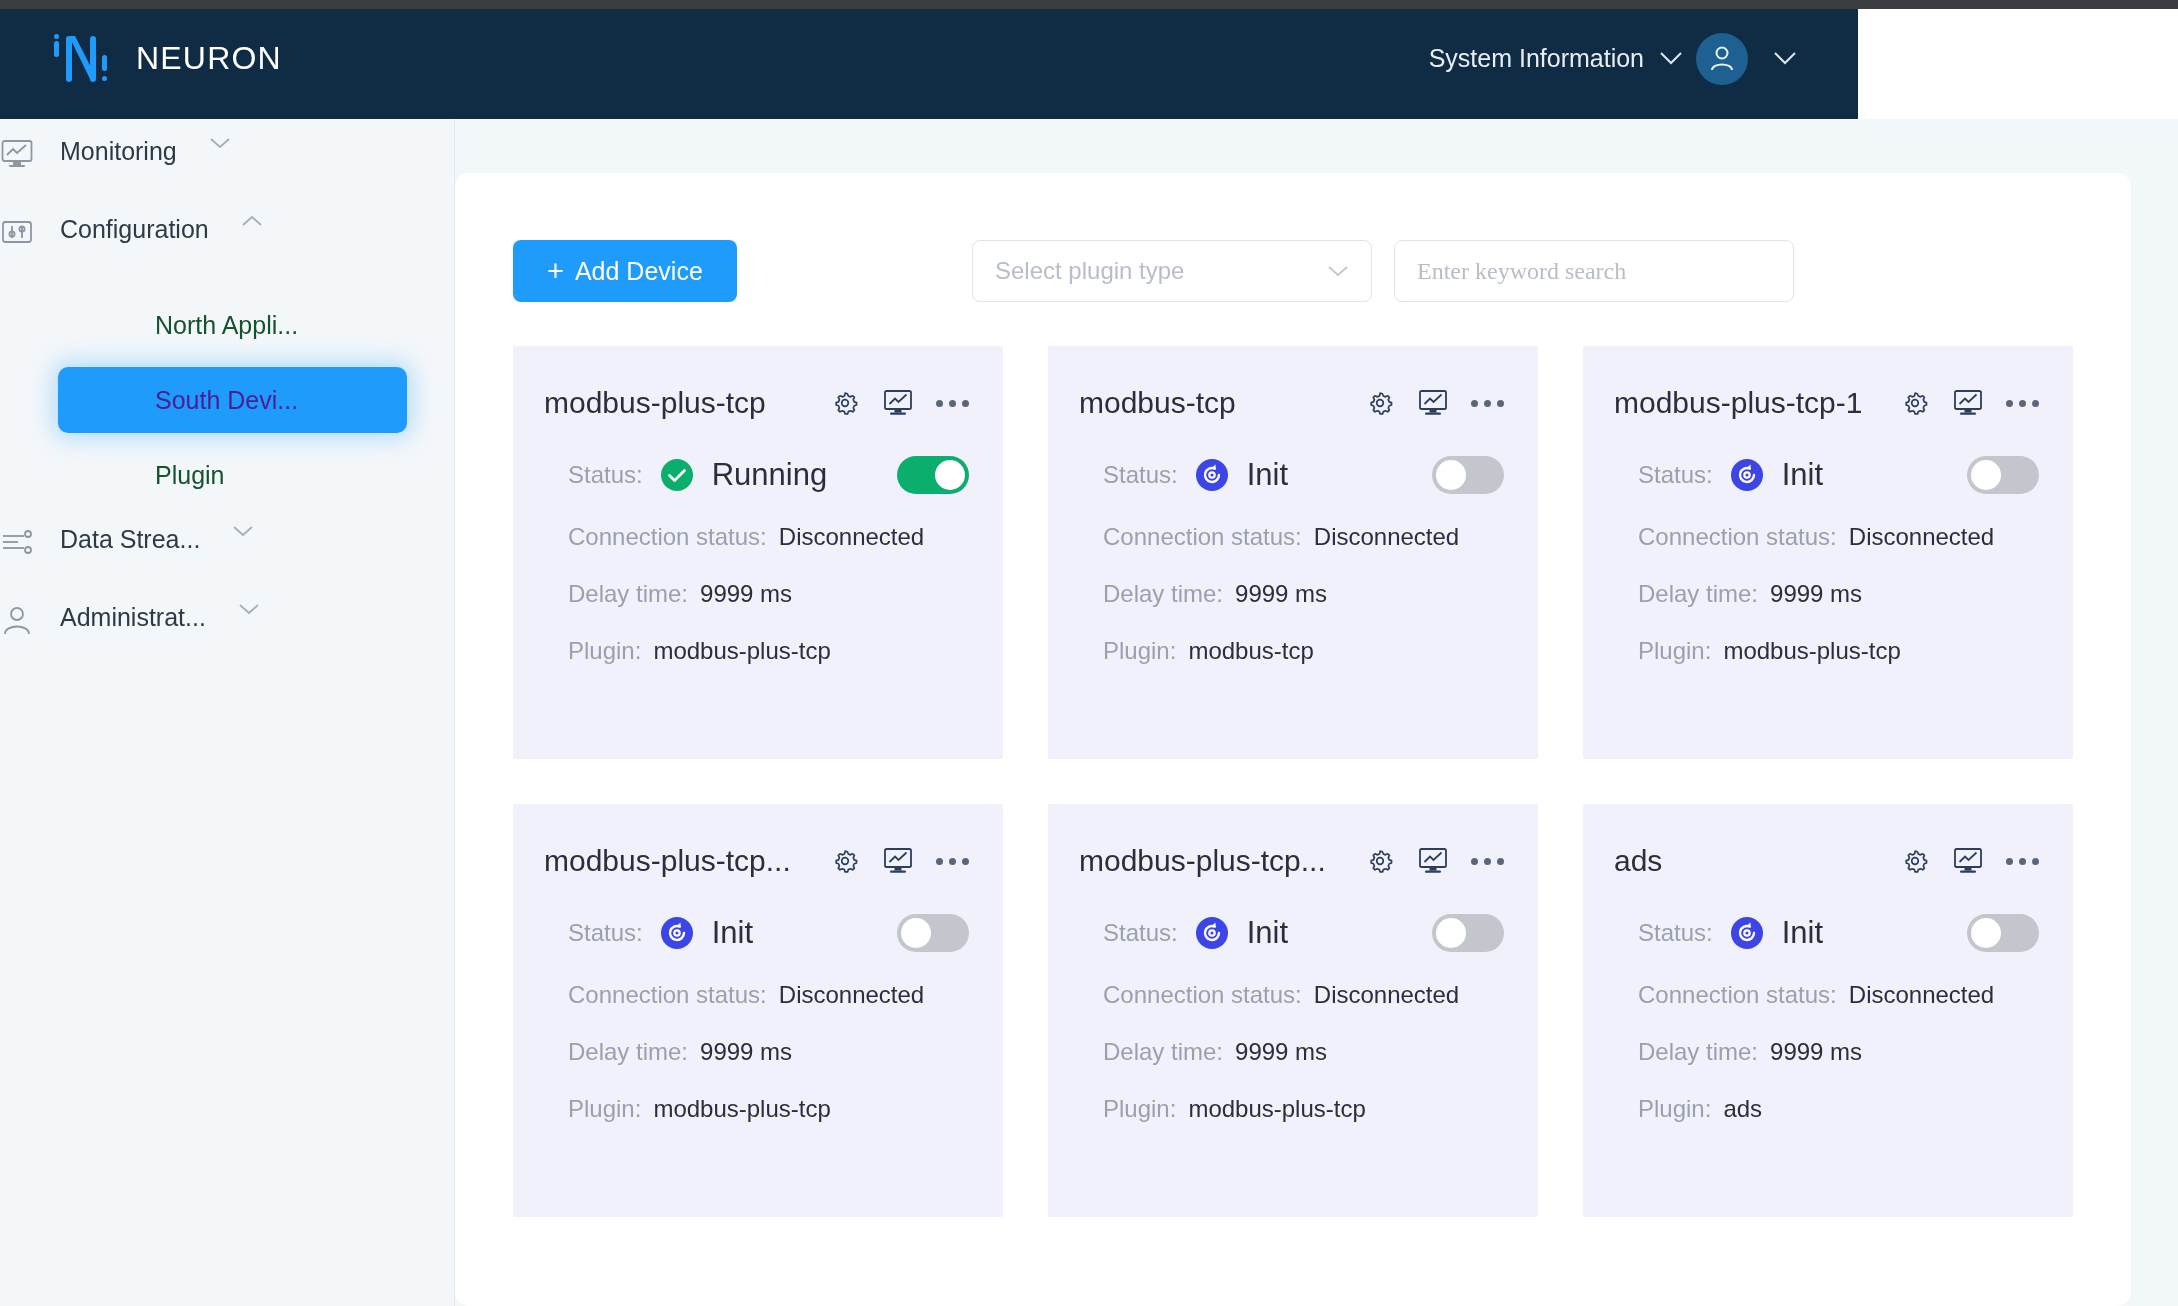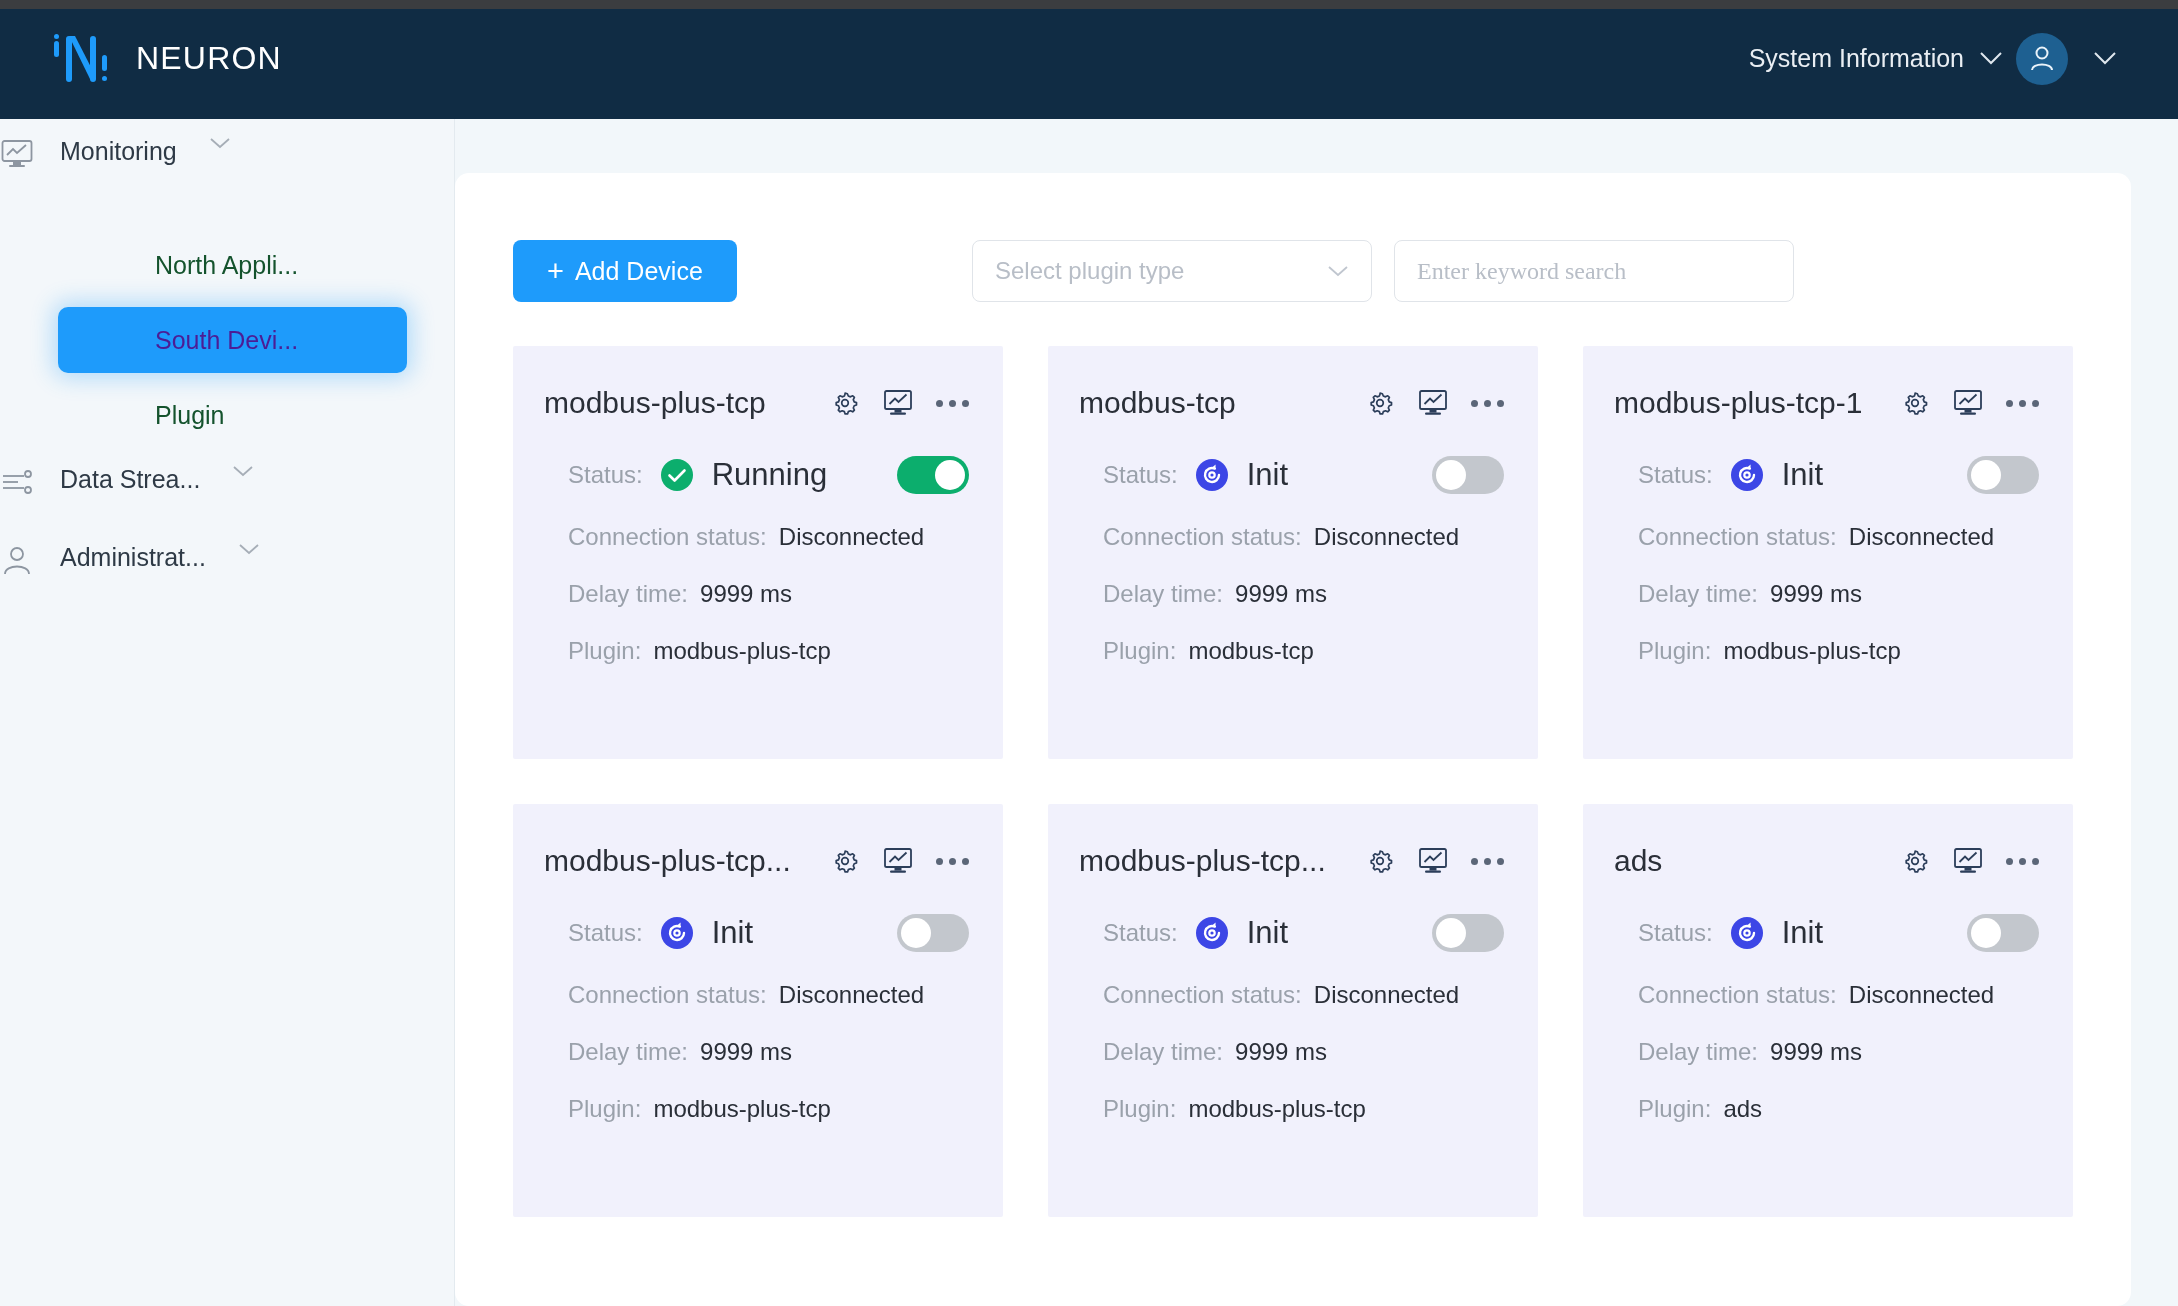--- a/index.html
+++ b/index.html
@@ -13,21 +13,21 @@
   
   #top-strip {
     position: absolute; top: 0; left: 0;
     width: 2178px; height: 9px;
     background: #3b3d40;
   }
 
   
   #app-header {
     position: absolute; top: 9px; left: 0;
-    width: 2178px; height: 110px;
+    width: 1858px; height: 110px;
     background: #102c44;
     display: flex; align-items: center;
     justify-content: space-between;
     padding: 0 62px 11px 52px;
   }
   #brand { display: flex; align-items: center; gap: 22px; }
   #brand-mark { width: 62px; height: 52px; display: block; }
   #brand-name {
     color: #ffffff; font-size: 32px; letter-spacing: 1.2px;
     font-weight: 400;
@@ -223,20 +223,33 @@
         <rect x="9" y="28" width="16" height="2" rx="1" fill="#8d96a1"></rect>
       </svg>
       <span class="nav-label">Monitoring</span>
       <svg class="nav-chev chev" viewBox="0 0 22 13">
         <path d="M2 2 L11 10 L20 2" fill="none" stroke="#8d96a1" stroke-width="1.8"></path>
       </svg>
     </div>
 
     <div style="height:18px"></div>
 
+    <div class="nav-top">
+      <svg class="nav-ico" viewBox="0 0 34 34">
+        <rect x="3" y="7" width="28" height="20" rx="2.5" fill="none" stroke="#8d96a1" stroke-width="1.8"></rect>
+        <line x1="12" y1="11" x2="12" y2="23" stroke="#8d96a1" stroke-width="1.8"></line>
+        <line x1="22" y1="11" x2="22" y2="23" stroke="#8d96a1" stroke-width="1.8"></line>
+        <circle cx="12" cy="19" r="2.6" fill="none" stroke="#8d96a1" stroke-width="1.8"></circle>
+        <circle cx="22" cy="14" r="2.6" fill="none" stroke="#8d96a1" stroke-width="1.8"></circle>
+      </svg>
+      <span class="nav-label">Configuration</span>
+      <svg class="nav-chev chev" viewBox="0 0 22 13">
+        <path d="M2 10 L11 2 L20 10" fill="none" stroke="#8d96a1" stroke-width="1.8"></path>
+      </svg>
+    </div>
 
     <div style="height:22px"></div>
 
     <div class="nav-sub">
       <span>North Appli...</span>
     </div>
 
     <div style="height:14px"></div>
 
     <div class="nav-sub active">

